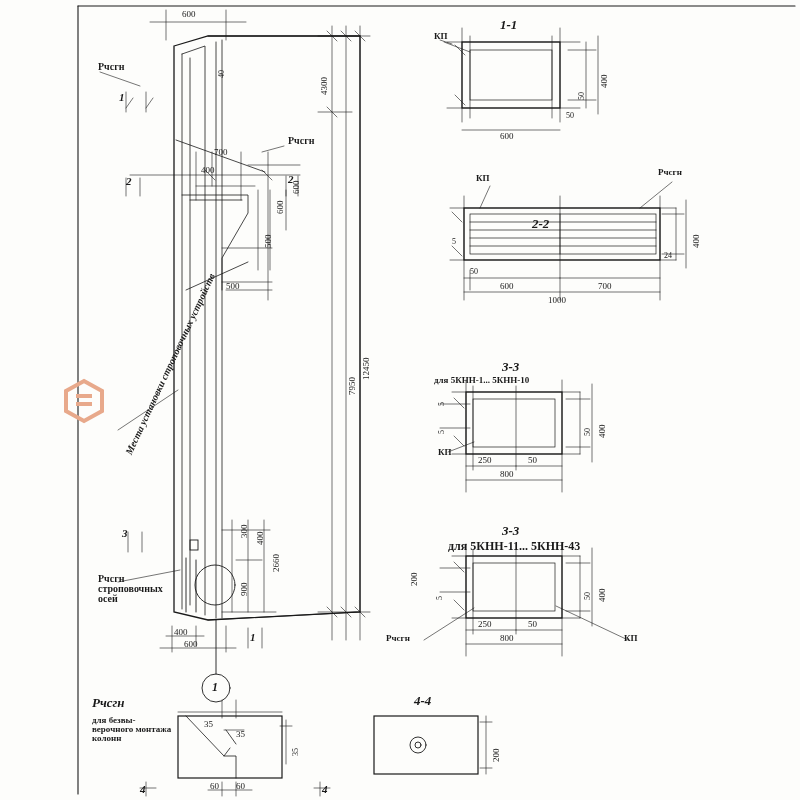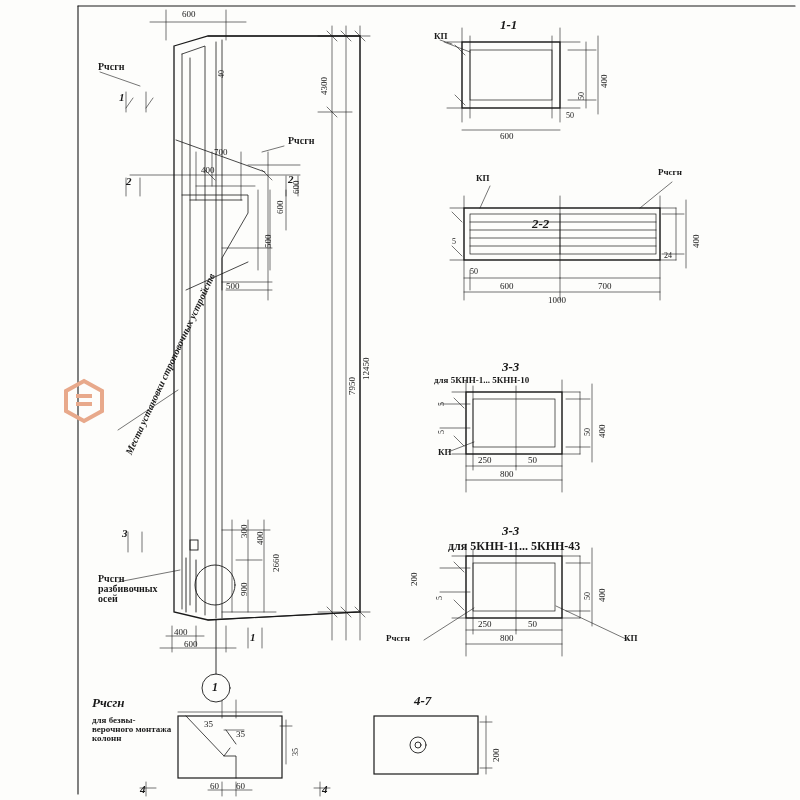--- a/index.html
+++ b/index.html
@@ -382,21 +382,21 @@
   <div class="lbl dimv" style="left:240px; top:538px;">300</div>
   <div class="lbl dimv" style="left:256px; top:545px;">400</div>
   <div class="lbl dimv" style="left:272px; top:572px;">2660</div>
   <div class="lbl dimv" style="left:240px; top:596px;">900</div>
 
   <div class="lbl dim" style="left:174px; top:628px;">400</div>
   <div class="lbl dim" style="left:184px; top:640px;">600</div>
 
   <div class="lbl noterot" style="left:124px; top:452px; font-size:10px;">Места установки строповочных устройств</div>
 
-  <div class="lbl note" style="left:98px; top:574px; width:70px; white-space:normal;">Рчсгн разбивочных осей</div>
+  <div class="lbl note" style="left:98px; top:574px; width:70px; white-space:normal;">Рчсгн строповочных осей</div>
 
   <div class="lbl hand" style="left:119px; top:92px; font-size:11px;">1</div>
   <div class="lbl hand" style="left:250px; top:632px; font-size:11px;">1</div>
   <div class="lbl hand" style="left:288px; top:174px; font-size:11px;">2</div>
   <div class="lbl hand" style="left:126px; top:176px; font-size:11px;">2</div>
   <div class="lbl hand" style="left:122px; top:528px; font-size:11px;">3</div>
 
   <div class="lbl hand" style="left:212px; top:681px; font-size:12px;">1</div>
 
   <div class="lbl ttl" style="left:500px; top:18px;">1-1</div>
@@ -433,21 +433,21 @@
   <div class="lbl note" style="left:386px; top:634px; font-size:9px;">Рчсгн</div>
   <div class="lbl note" style="left:624px; top:634px; font-size:9px;">КП</div>
   <div class="lbl dim" style="left:478px; top:620px;">250</div>
   <div class="lbl dim" style="left:528px; top:620px;">50</div>
   <div class="lbl dim" style="left:500px; top:634px;">800</div>
   <div class="lbl dimv" style="left:598px; top:602px;">400</div>
   <div class="lbl dimv" style="left:410px; top:586px; font-size:9px;">200</div>
   <div class="lbl dimv" style="left:584px; top:600px; font-size:8px;">50</div>
   <div class="lbl dimv" style="left:436px; top:600px; font-size:8px;">5</div>
 
-  <div class="lbl ttl" style="left:414px; top:694px;">4-7</div>
+  <div class="lbl ttl" style="left:414px; top:694px;">4-4</div>
   <div class="lbl dimv" style="left:492px; top:762px;">200</div>
 
   <div class="lbl hand" style="left:92px; top:696px; font-size:13px;">Рчсгн</div>
   <div class="lbl note" style="left:92px; top:716px; width:80px; white-space:normal; font-size:9px;">для безвы-верочного монтажа колонн</div>
   <div class="lbl dim" style="left:204px; top:720px;">35</div>
   <div class="lbl dim" style="left:236px; top:730px;">35</div>
   <div class="lbl dim" style="left:210px; top:782px;">60</div>
   <div class="lbl dim" style="left:236px; top:782px;">60</div>
   <div class="lbl hand" style="left:140px; top:784px; font-size:11px;">4</div>
   <div class="lbl hand" style="left:322px; top:784px; font-size:11px;">4</div>

